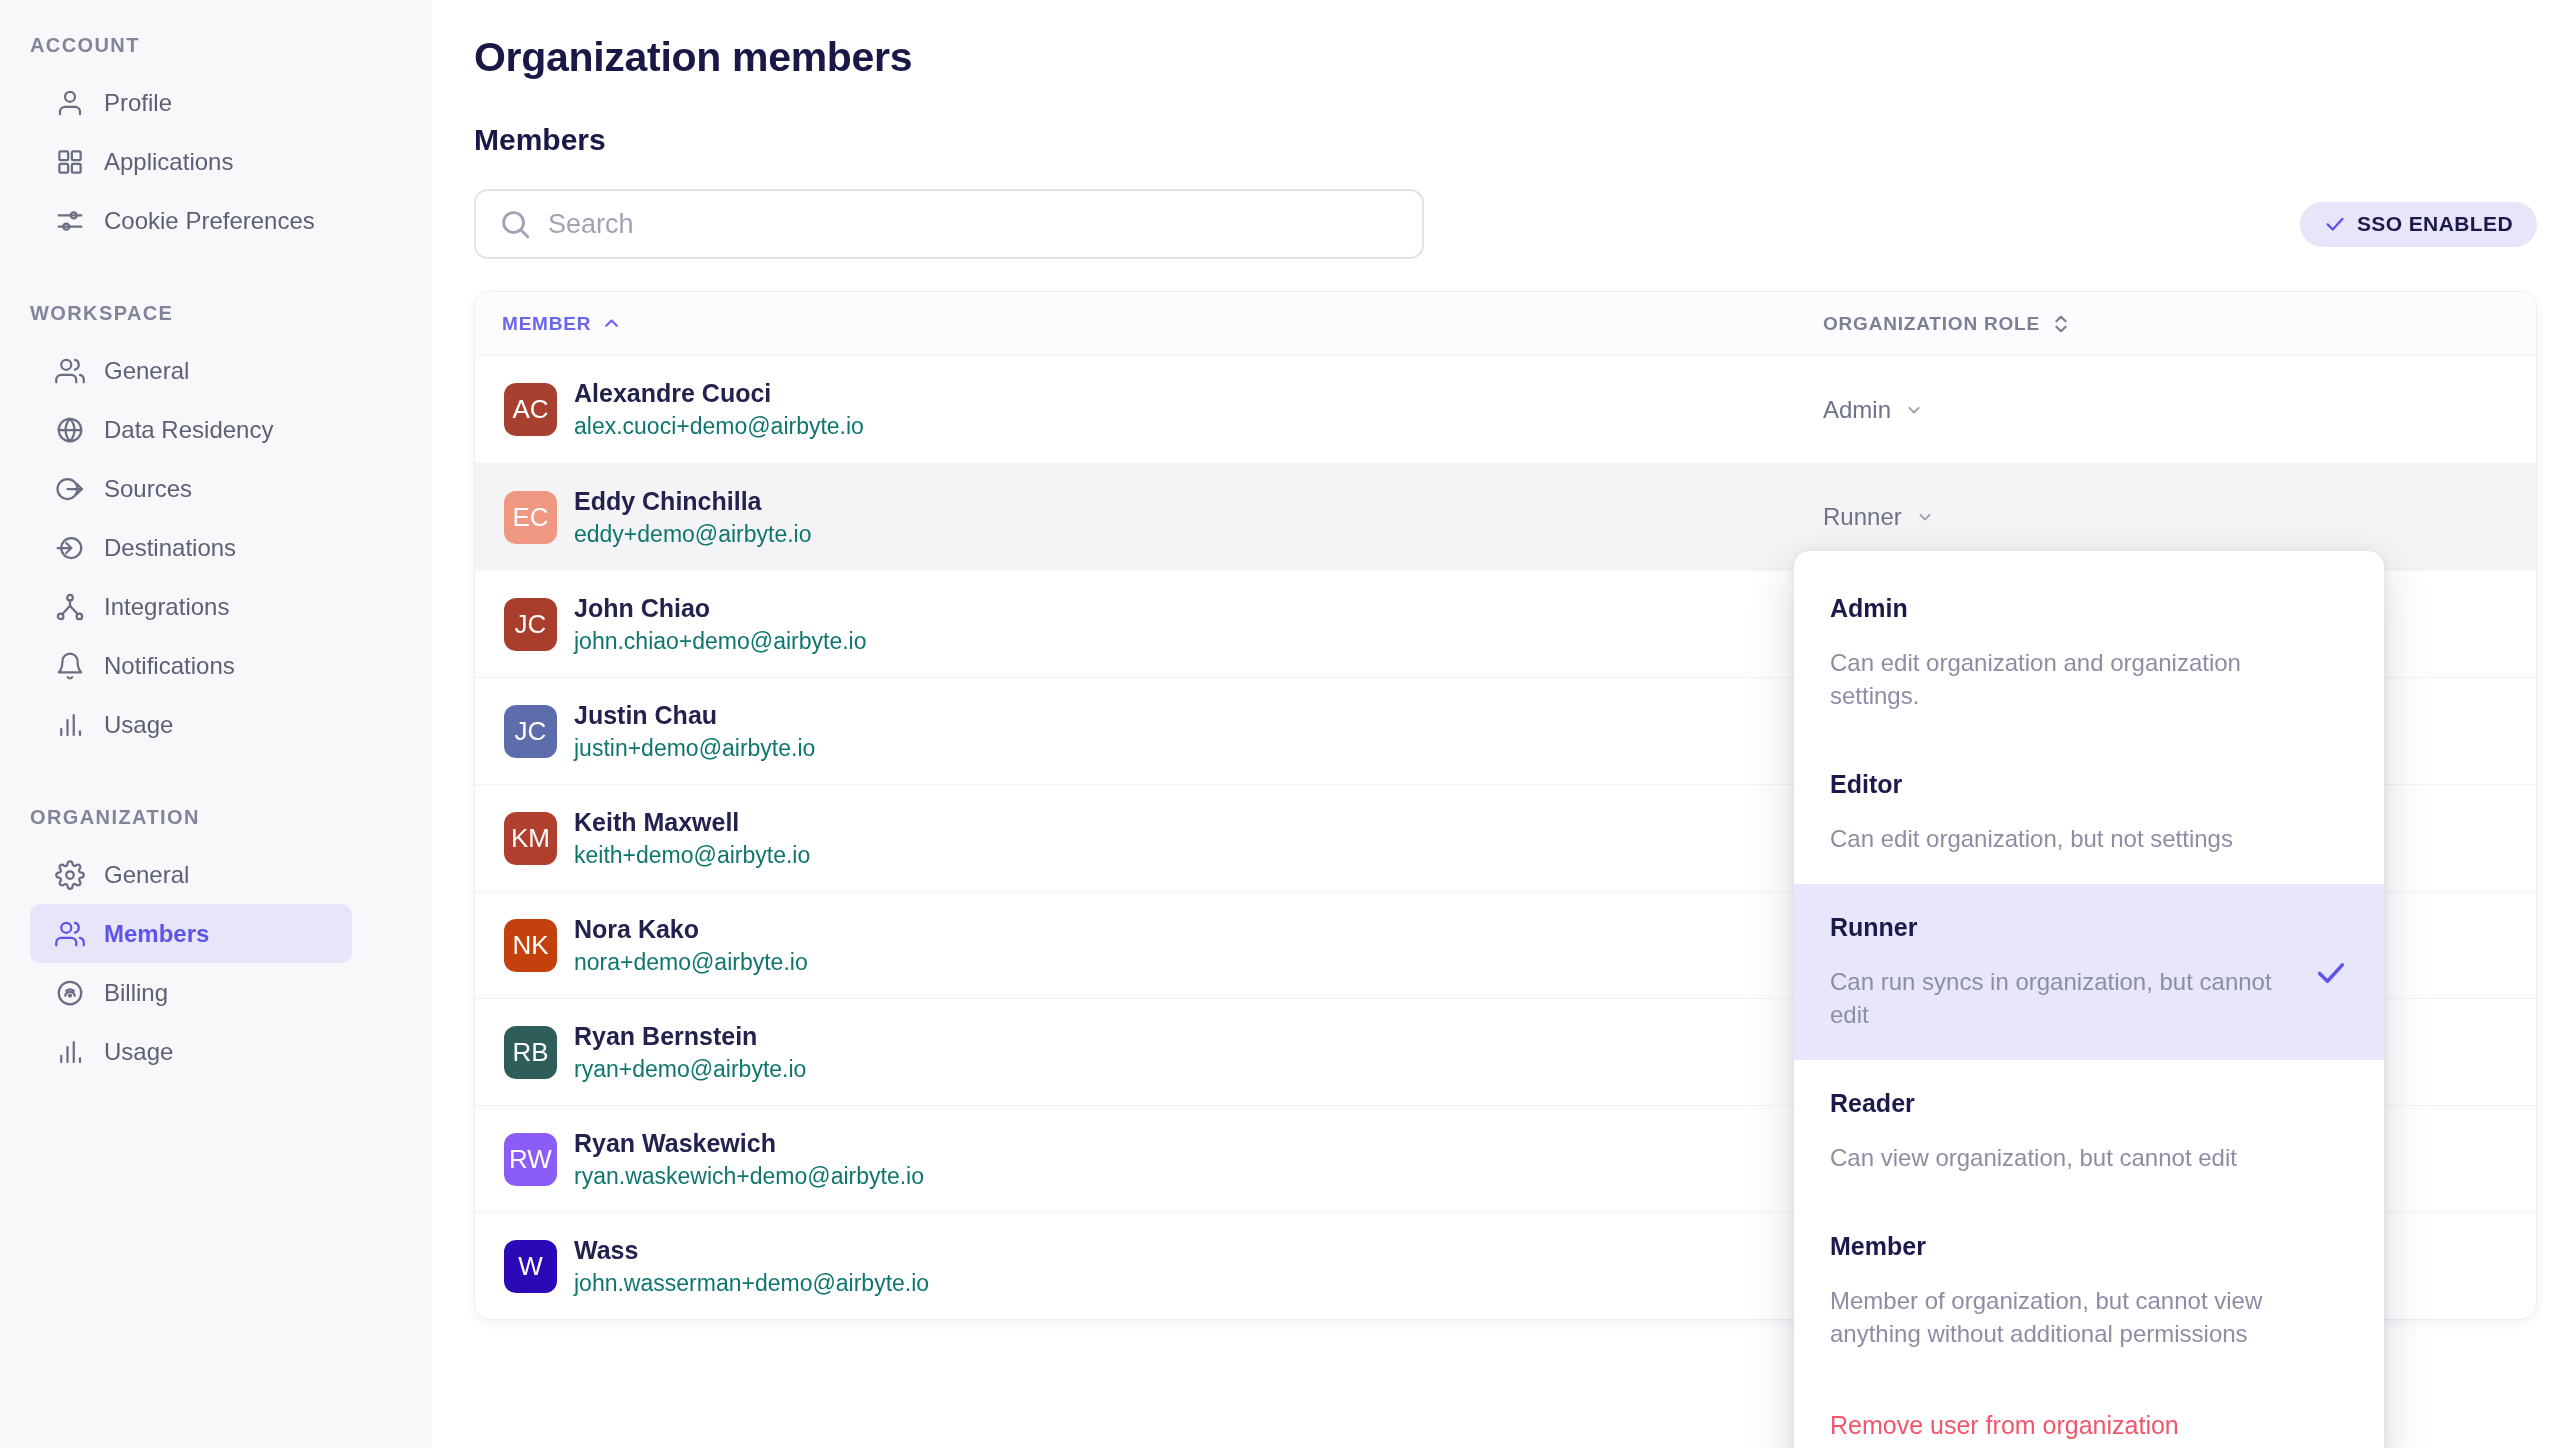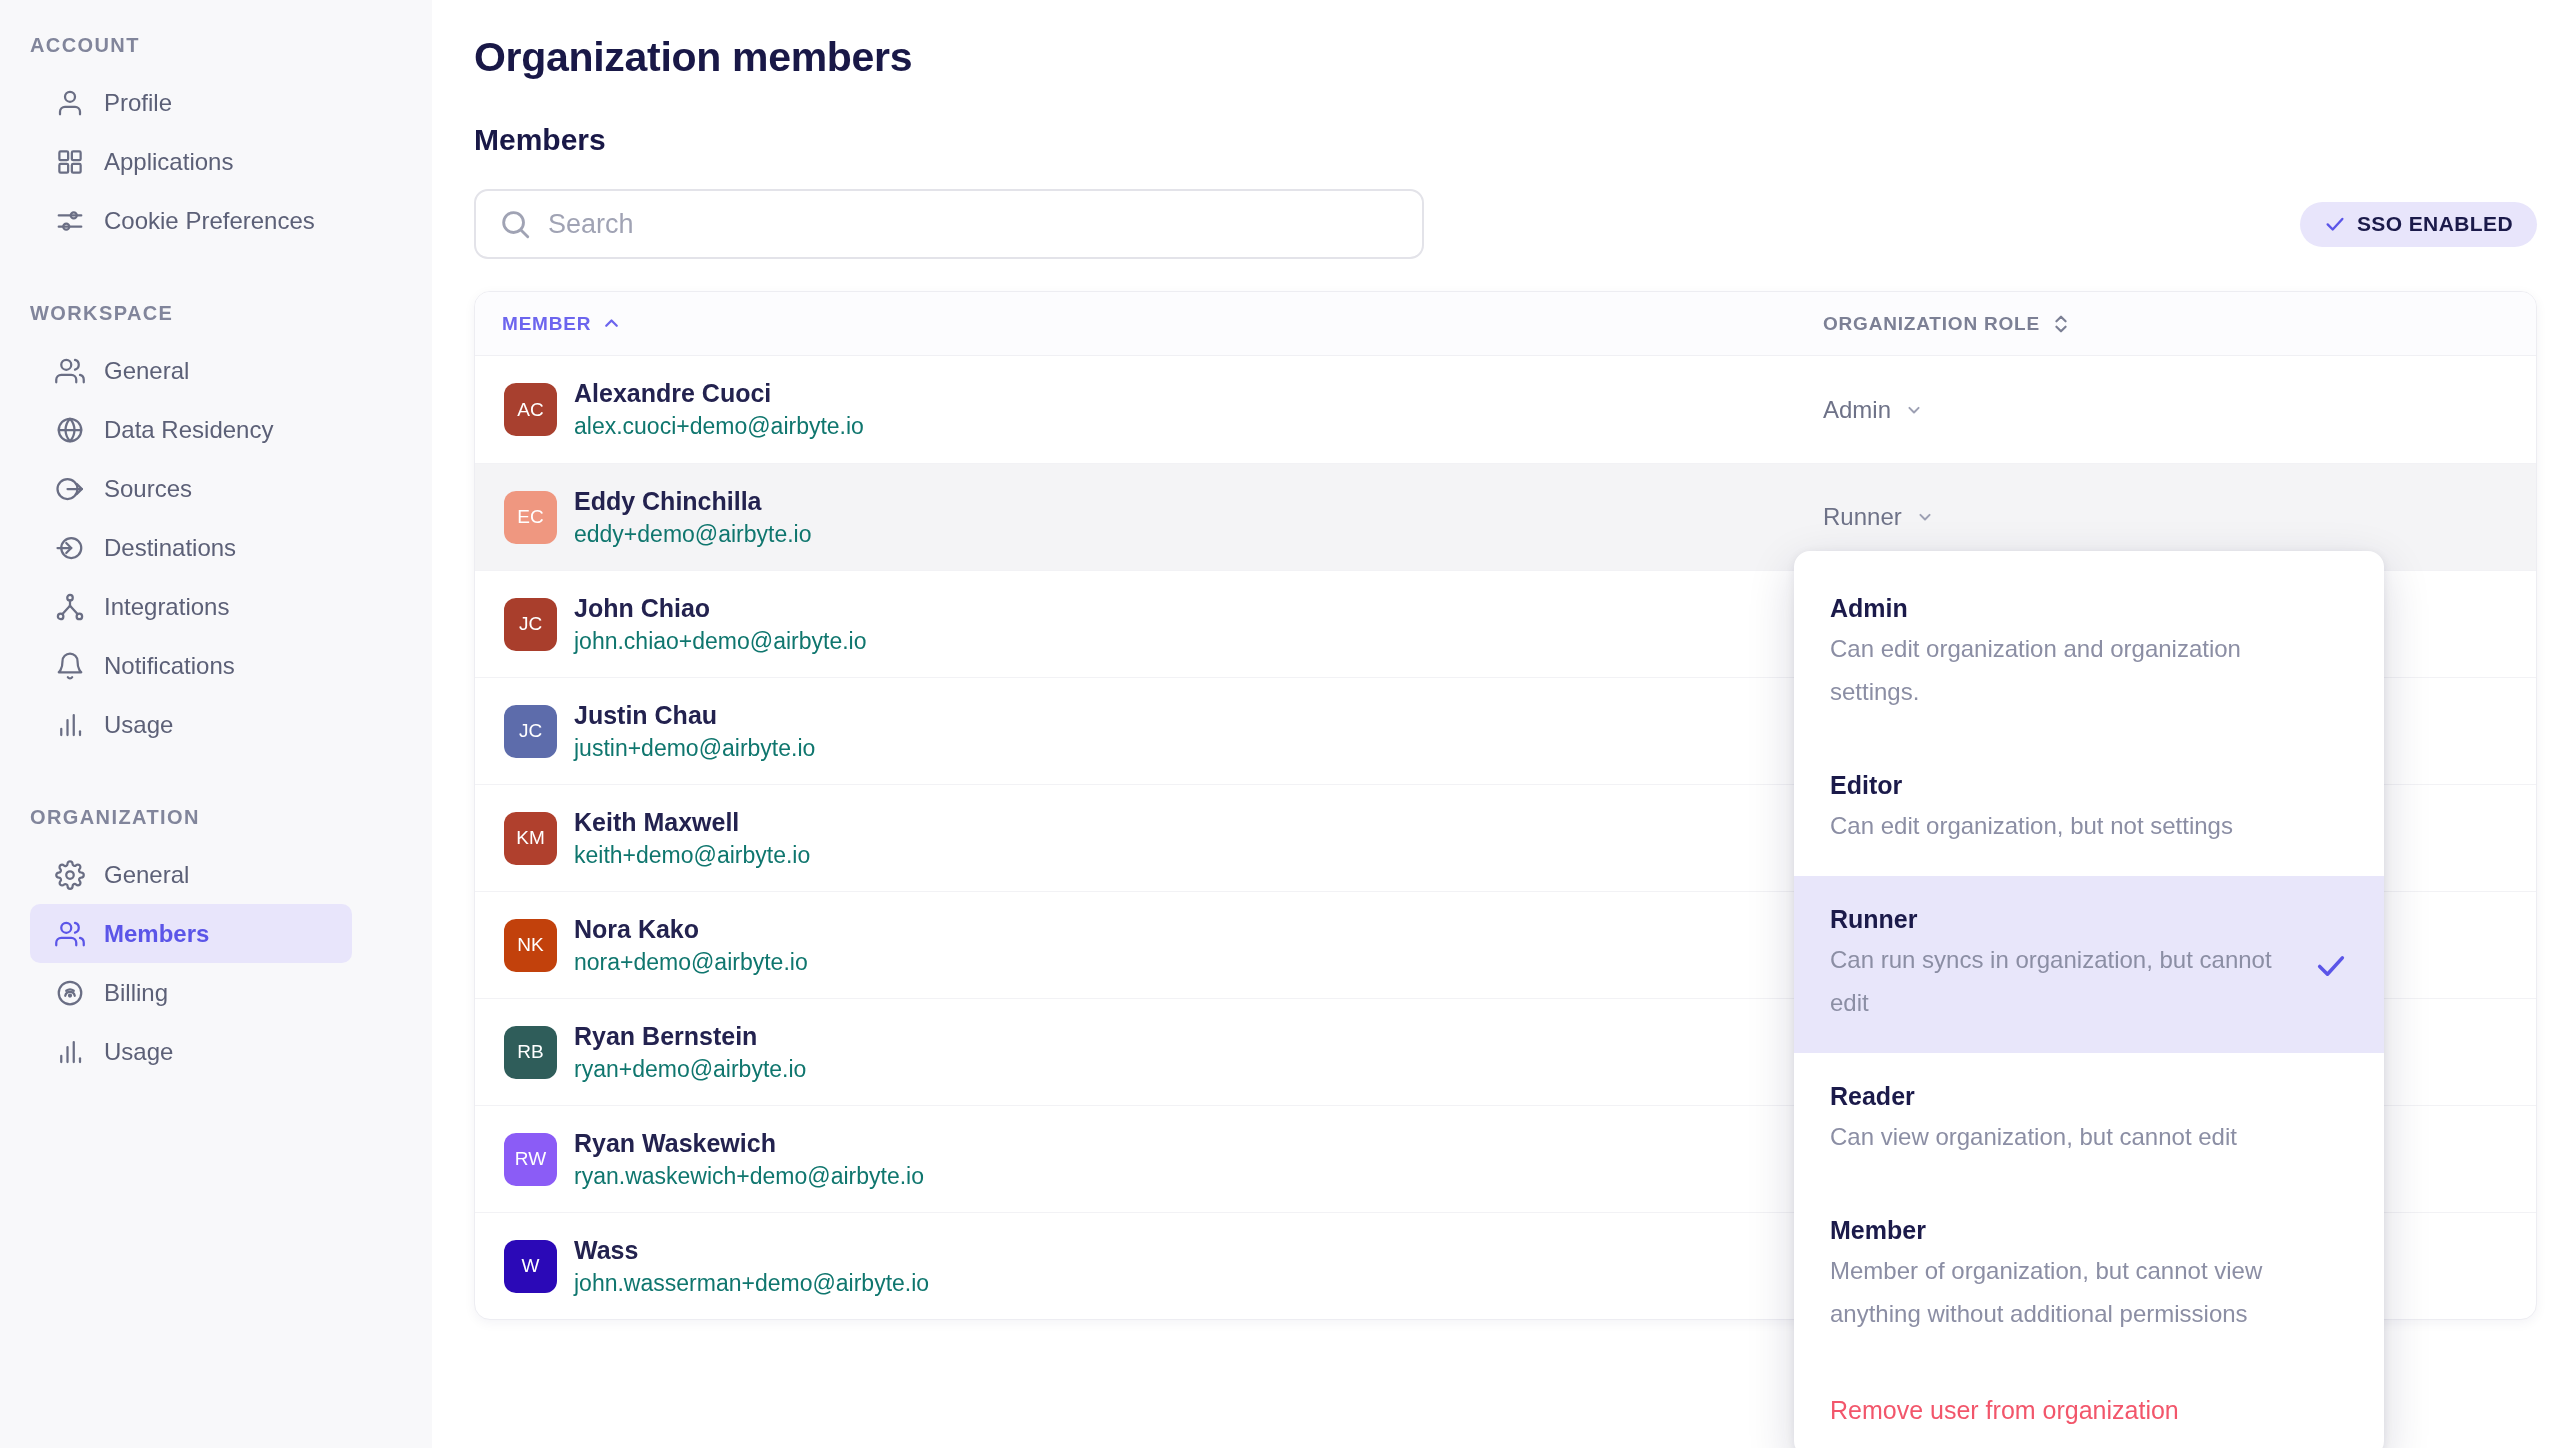--- a/index.html
+++ b/index.html
@@ -76,37 +76,37 @@
   .trow {
     display: grid; grid-template-columns: 1348px 1fr; height: 107px;
     align-items: center; border-top: 1px solid #f2f2f5;
   }
   .trow:first-child { border-top: none; }
   .trow.highlighted { background: #f4f4f6; }
   .member-cell { display: flex; align-items: center; gap: 17px; padding-left: 29px; }
   .avatar {
     width: 53px; height: 53px; border-radius: 12px; flex: none;
     display: flex; align-items: center; justify-content: center;
-    color: #fff; font-size: 19px; font-weight: 400;
+    color: #fff; font-size: 26px; font-weight: 400;
   }
   .mname { font-size: 25px; font-weight: 700; color: #23224f; }
   .memail { font-size: 23px; color: #0f766e; margin-top: 5px; }
   .role-cell { display: flex; align-items: center; gap: 13px; font-size: 24px; color: #6e7288; cursor: pointer; }
 
   
   .dropdown {
     position: absolute; left: 1794px; top: 551px; width: 590px;
     background: #fff; border-radius: 16px;
     box-shadow: 0 16px 48px rgba(20,20,60,0.16), 0 2px 10px rgba(20,20,60,0.08);
     padding: 14px 0 14px 0; z-index: 30;
   }
   .option { position: relative; padding: 29px 80px 29px 36px; cursor: pointer; }
   .option.selected { background: #e8e6fa; }
   .opt-title { font-size: 25px; font-weight: 700; color: #1b1a4a; }
-  .opt-desc { font-size: 24px; color: #8b8ea4; line-height: 43px; margin-top: 4px; max-width: 470px; }
+  .opt-desc { font-size: 24px; color: #8b8ea4; line-height: 33px; margin-top: 23px; max-width: 470px; }
   .opt-check { position: absolute; right: 36px; top: 50%; transform: translateY(-50%); display: flex; }
   .remove-link { padding: 32px 36px 18px 36px; font-size: 25px; color: #f2566b; cursor: pointer; }
 
   svg { display: block; }
 </style>
 </head>
 <body>
 
 <div class="app">
 

